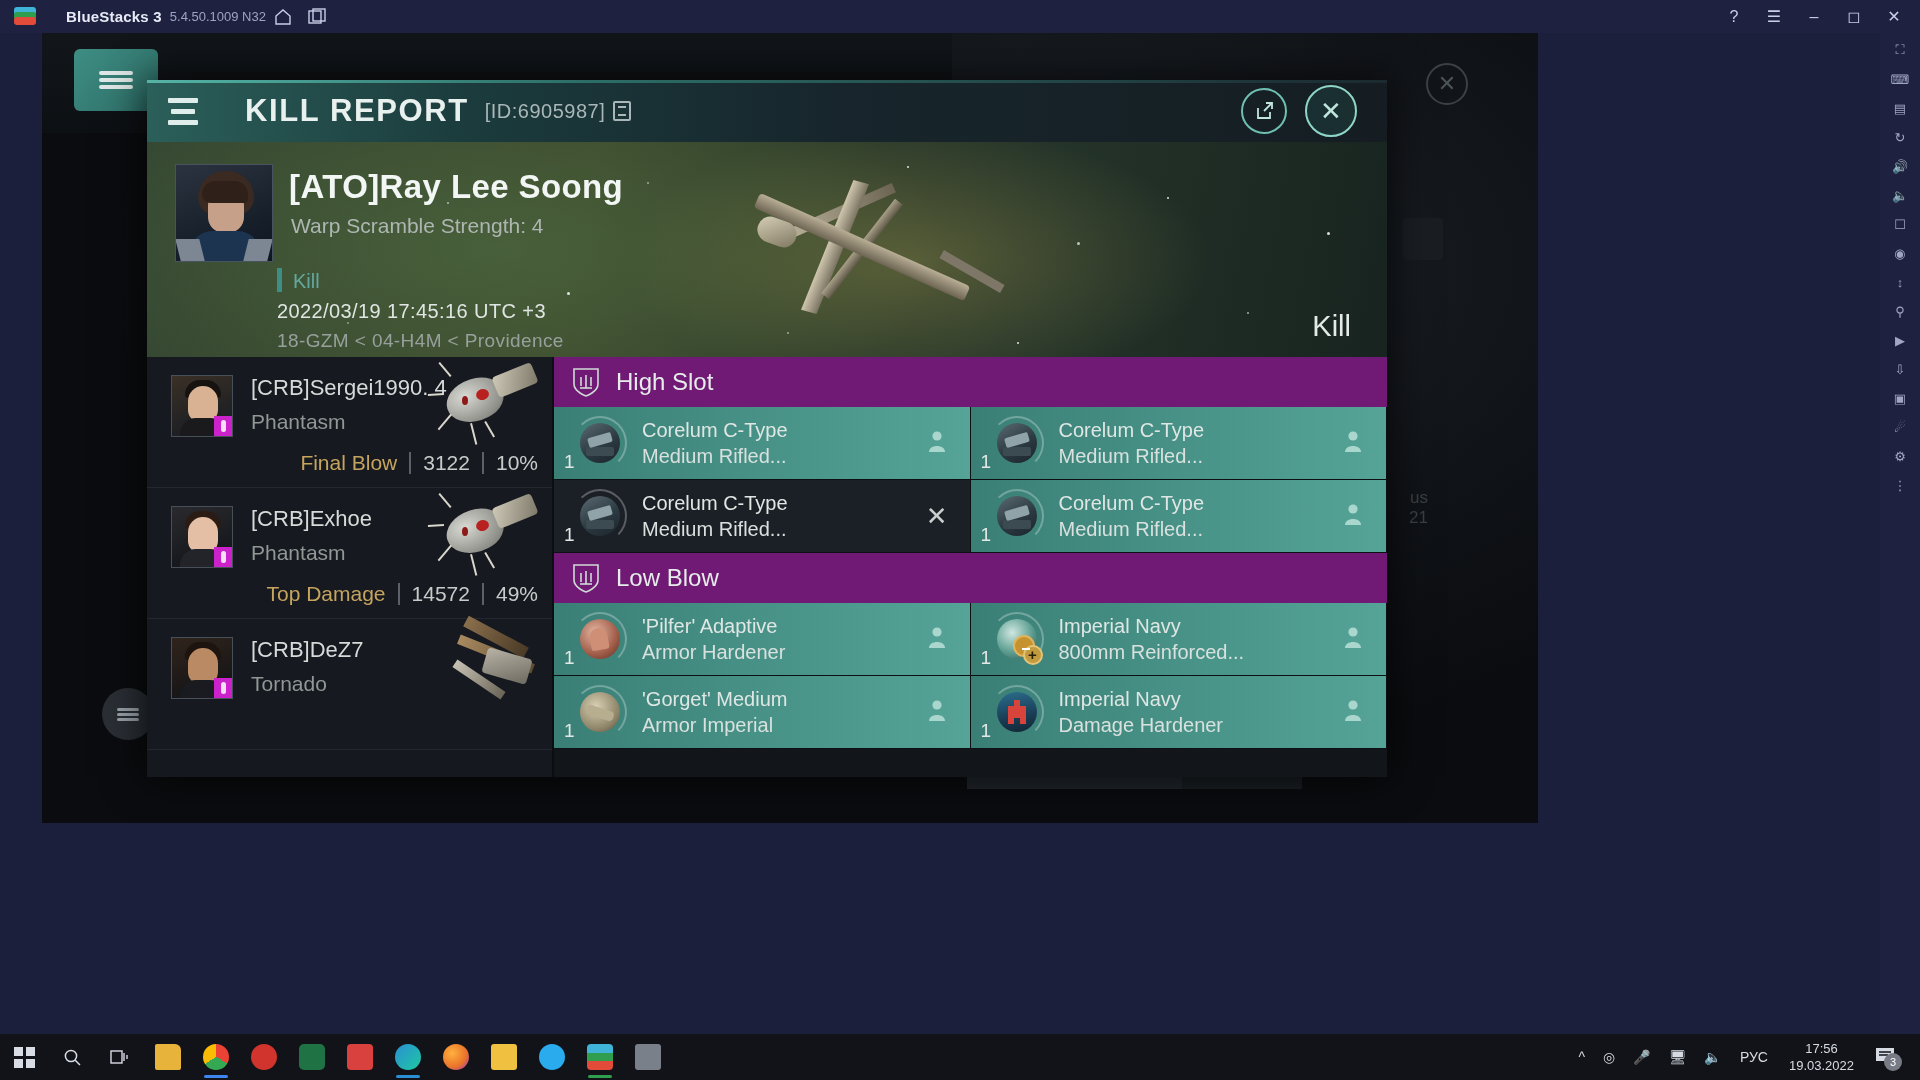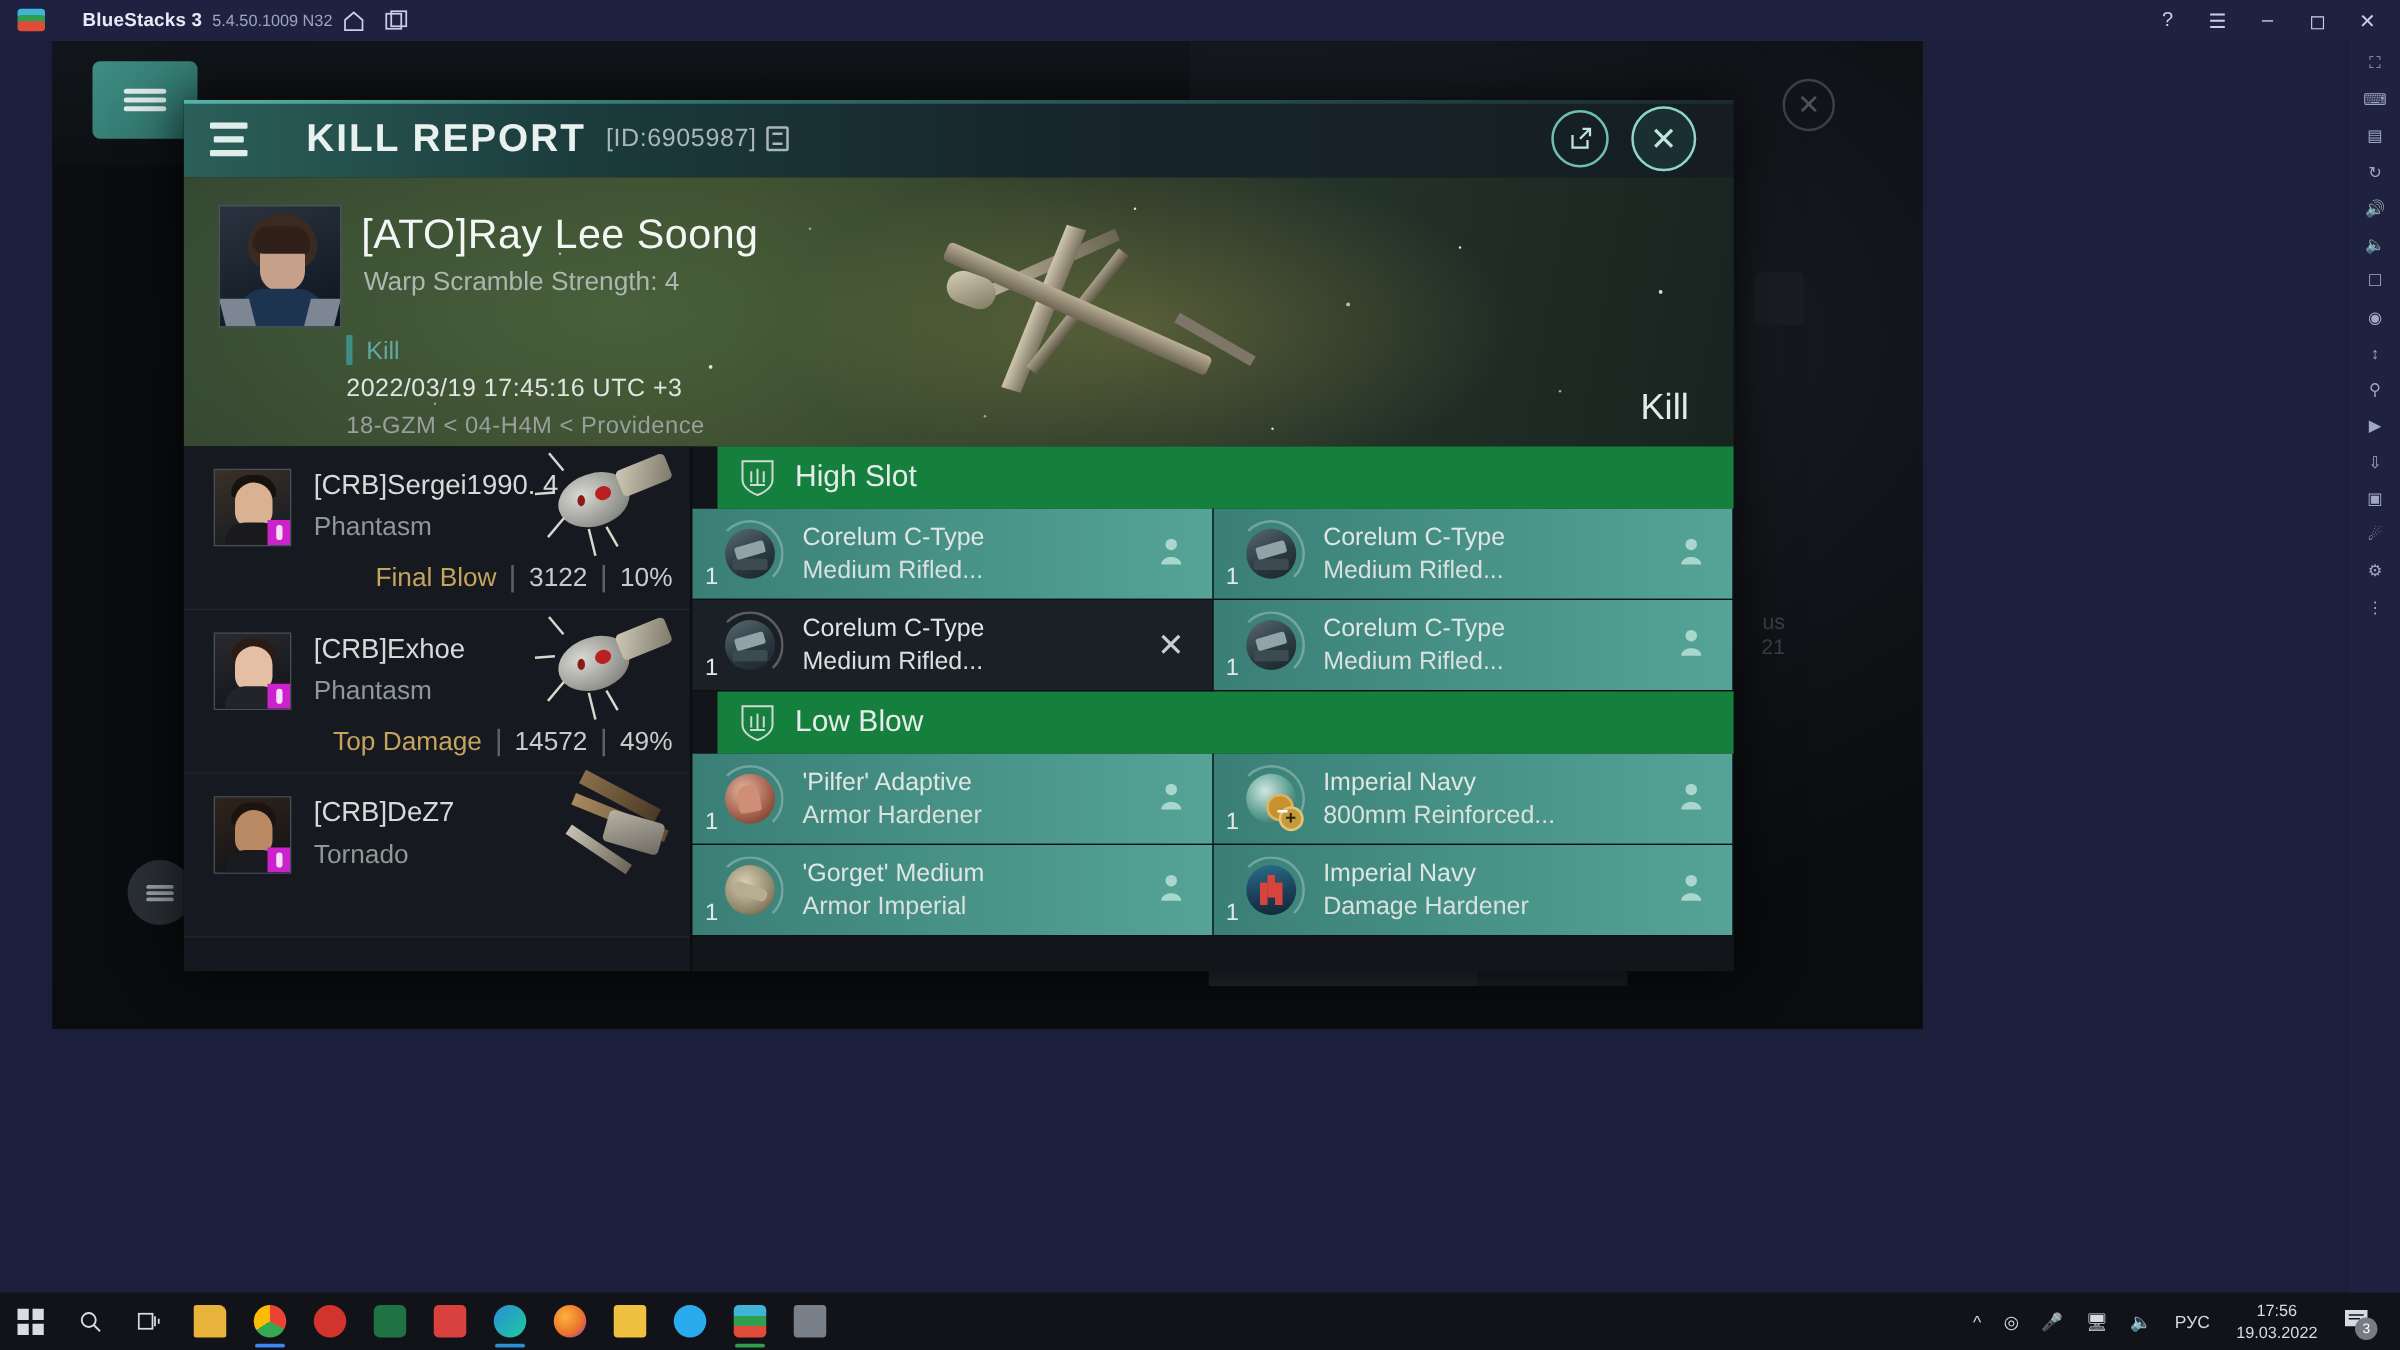--- a/index.html
+++ b/index.html
@@ -165,21 +165,21 @@
     background: #3a2a22; border-radius: 28px 28px 18px 18px; }
   .vp-face { position: absolute; left: 32px; top: 22px; width: 36px; height: 46px;
     background: #c6a088; border-radius: 18px 18px 16px 16px; }
   .vp-fringe { position: absolute; left: 26px; top: 16px; width: 46px; height: 22px;
     background: #2f2119; border-radius: 22px 22px 6px 14px; }
   .vp-body { position: absolute; left: 14px; bottom: 0; width: 70px; height: 30px;
     background: #1c3450; border-radius: 22px 22px 0 0; }
   .vp-shoulderL { position: absolute; left: 2px; bottom: 0; width: 24px; height: 22px; background: #7d8794; transform: skewX(14deg); }
   .vp-shoulderR { position: absolute; right: 2px; bottom: 0; width: 24px; height: 22px; background: #7d8794; transform: skewX(-14deg); }
   .victim-name {
-    position: absolute; left: 142px; top: 26px; font-size: 33px; color: #f2f6f4; font-weight: 400; letter-spacing: .4px;
+    position: absolute; left: 142px; top: 26px; font-size: 33px; color: #f2f6f4; font-weight: 700; letter-spacing: .4px;
   }
   .victim-sub {
     position: absolute; left: 144px; top: 72px; font-size: 21px; color: #aeb6b2; font-weight: 300;
   }
   .victim-kill {
     position: absolute; left: 146px; top: 128px; font-size: 20px; color: #63a8a0; font-weight: 300;
   }
   .kill-tick { position: absolute; left: 130px; top: 126px; width: 5px; height: 24px; background: #3e8e86; }
   .victim-date {
     position: absolute; left: 130px; top: 158px; font-size: 20px; color: #dfe5e3; letter-spacing: .4px;
@@ -221,22 +221,21 @@
   .panel-head {
     height: 48px; display: flex; align-items: center; padding-left: 18px;
     background: #1c212b;
   }
   .panel-head .tick { width: 5px; height: 26px; background: #56bfb0; margin-right: 14px; }
   .panel-head .ptitle { font-size: 24px; color: #83a6a4; font-weight: 300; }
   .panel-head .pcount { font-size: 24px; color: #56bfb0; margin-left: 8px; font-weight: 300; }
 
   .slot-head {
     height: 50px; display: flex; align-items: center; padding-left: 18px;
-    background: #15803d;
-    margin-left: 20px;
+    background: #701a75;
   }
   .shield-icon { width: 28px; height: 32px; margin-right: 16px; }
   .slot-head .stitle { font-size: 24px; color: #e6ecea; font-weight: 300; }
 
   .participant {
     position: relative; height: 131px; border-bottom: 1px solid #23272f;
     background: #16191f;
   }
   .p-portrait {
     position: absolute; left: 24px; top: 18px; width: 62px; height: 62px;

